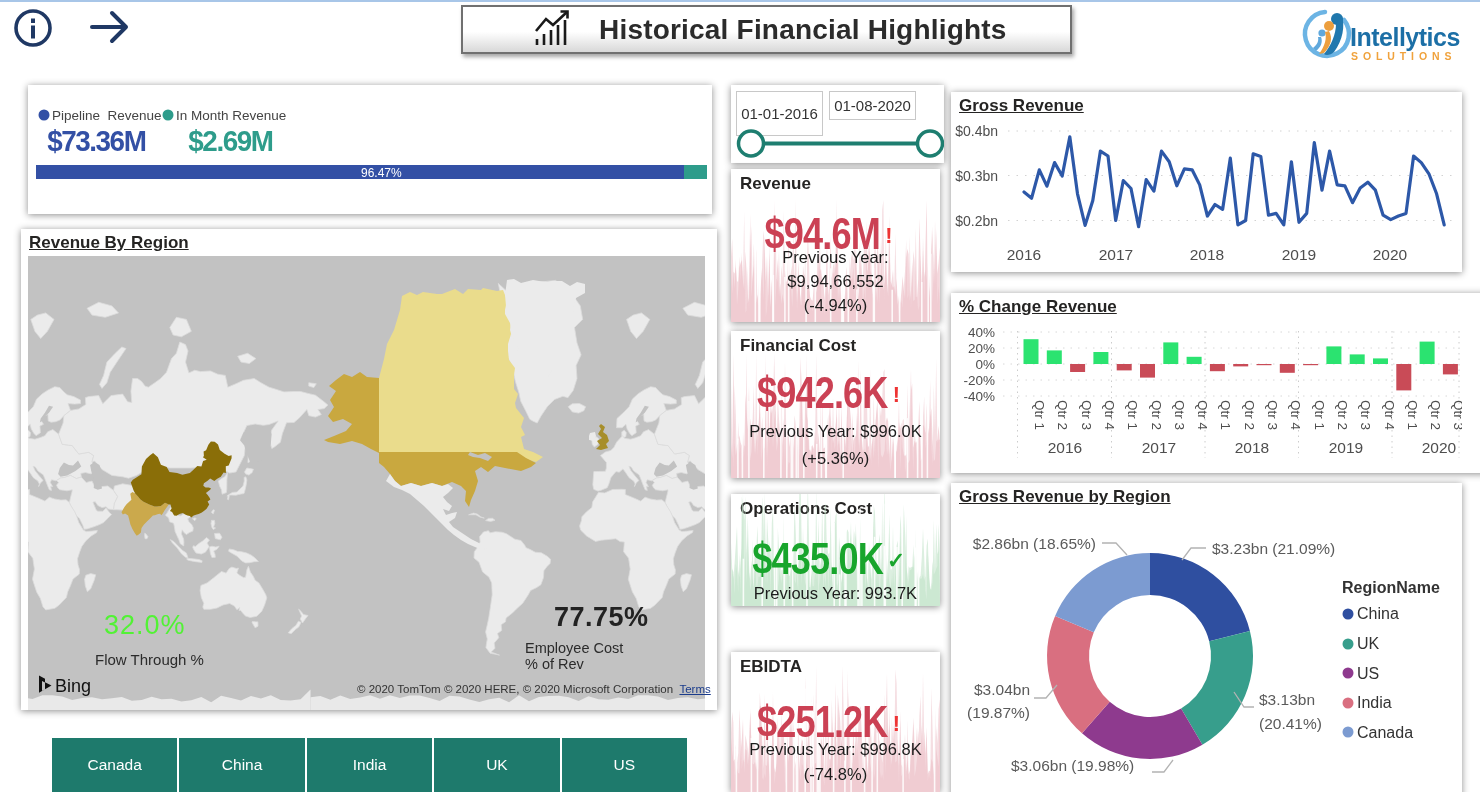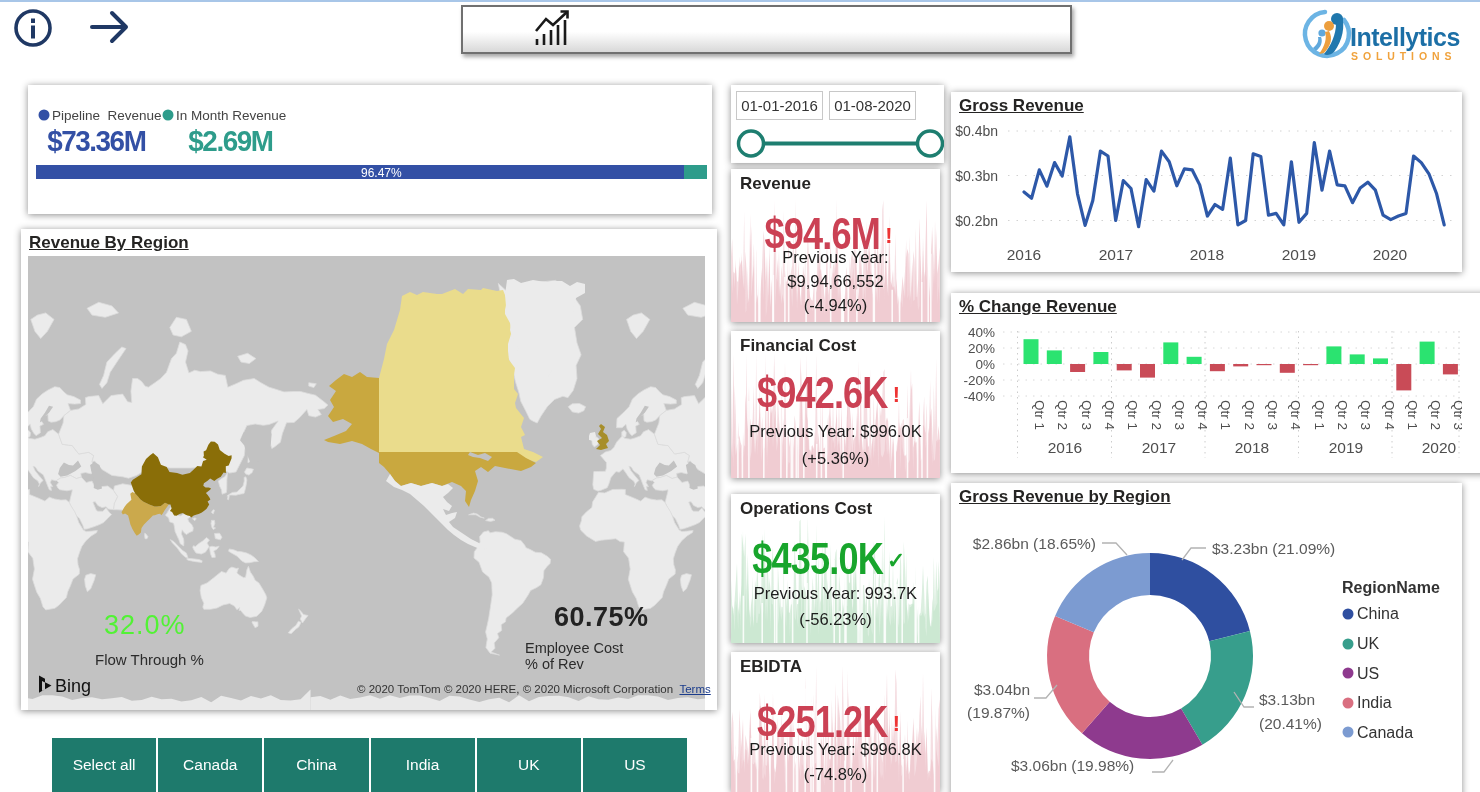--- a/index.html
+++ b/index.html
@@ -40,20 +40,21 @@
   <g stroke="#1a1a1a" stroke-width="2.6" fill="none">
    <line x1="8" y1="30" x2="8" y2="36"></line>
         <line x1="15" y1="25" x2="15" y2="36"></line>
    <line x1="22" y1="21" x2="22" y2="36"></line>
         <line x1="29" y1="16" x2="29" y2="36"></line>
         <line x1="36" y1="11" x2="36" y2="36"></line>
    <path d="M7 22 L17 10 L24 16 L38 3"></path>
   </g>
   <path d="M31.5 2.5 L38.5 2.5 L38.5 9.5" fill="none" stroke="#1a1a1a" stroke-width="2.6"></path>
  </svg>
+ <span style="margin-left:24px">Historical Financial Highlights</span>
 </div>
 
 <svg style="position:absolute;left:1298px;top:8px" width="180" height="56" viewBox="0 0 180 56">
  <path d="M 27 4 A 22 22 0 1 0 46 12" fill="none" stroke="#6CB4E4" stroke-width="4.5" stroke-linecap="round"></path>
  <circle cx="39" cy="11" r="6" fill="#1F77AC"></circle>
  <circle cx="31" cy="18" r="5" fill="#EC9F3E"></circle>
  <circle cx="24" cy="25" r="3.6" fill="#5FA8DC"></circle>
  <path d="M44 8 C 47 18 45 32 36 44 C 33 47 28 48 26 46 C 33 38 38 26 38 16 Z" fill="#2278AE"></path>
  <path d="M31 23 C 35 30 33 38 26 45 L 21 46 C 27 38 29 30 27 24 Z" fill="#EC9F3E"></path>
  <path d="M23 29 C 25 34 23 39 18 43 L 15 40 C 19 37 21 33 20 29 Z" fill="#5FA8DC"></path>
@@ -141,41 +142,40 @@
           <path d="M379,452L517,452L526,458L536,463L531,467L521,471L495,466L488,472L481,467L475,471L478,481L475,491L471,500L469,507L465,501L466,491L461,486L452,482L442,486L432,483L421,486L411,483L401,486L395,481L390,474L384,467L379,463Z" fill="#C9A83F"></path>
           <path d="M507,280L514,279L521,283L533,280L539,281L548,282L552,281L562,281L570,286L577,282L585,284L585,293L576,298L573,310L574,318L566,326L569,335L566,346L557,353L557,361L552,370L548,377L546,389L546,393L540,401L540,414L534,420L531,413L531,401L530,395L528,387L521,377L520,373L523,364L517,351L519,348L512,337L510,330L512,318L509,312L506,306L505,295Z" fill="#EBEBEB"></path>
           <path d="M601,424L605,427L603,432L607,435L609,441L606,444L608,448L601,450L596,449L600,445L597,441L602,438L598,434L601,429L599,426Z" fill="#A78E2A"></path>
           <path d="M590,433L595,432L596,436L594,441L589,440L589,436Z" fill="#EBEBEB"></path>
           <path d="M470,452L478,455L485,453L492,457L488,461L480,458L473,457L468,455Z" fill="#C2C2C2"></path>
           <path d="M390,474L395,481L401,486L411,483L421,486L432,483L442,486L448,484L453,488L448,493L443,497L447,502L452,506L449,511L443,509L446,515L452,513L457,512L455,518L449,522L453,527L459,531L465,535L471,539L477,542L483,545L487,548L482,550L475,547L468,544L461,540L454,535L448,530L442,524L436,518L430,512L424,506L417,500L410,494L402,490L394,487L386,481Z" fill="#EBEBEB"></path>
         </g>
       </svg>
   <div style="position:absolute;left:76px;top:354px;font-size:27px;color:#52F235;letter-spacing:1px">32.0%</div>
   <div style="position:absolute;left:67px;top:395px;font-size:15px;color:#2b2b2b">Flow Through %</div>
-  <div style="position:absolute;left:526px;top:346px;font-size:27px;color:#222;font-weight:bold;letter-spacing:0.5px">60.75%</div>
+  <div style="position:absolute;left:526px;top:346px;font-size:27px;color:#222;font-weight:bold;letter-spacing:0.5px">77.75%</div>
   <div style="position:absolute;left:497px;top:384px;font-size:14.5px;color:#2b2b2b">Employee Cost % of Rev</div>
   <svg style="position:absolute;left:8px;top:418px" width="80" height="26" viewBox="0 0 80 26">
     <path d="M3 1.5 L9 4.8 L9 8.2 L15.5 11.6 L9 15.2 L9 8.4 L6 7 L6 16.8 L9 15.2 L3 18.8 Z" fill="#111" fill-rule="nonzero"></path>
     <text x="19" y="18" font-size="18" fill="#111">Bing</text>
   </svg>
   <div style="position:absolute;left:329px;top:427px;font-size:11.5px;color:#333;white-space:nowrap">© 2020 TomTom © 2020 HERE, © 2020 Microsoft Corporation&nbsp;&nbsp;<span style="color:#1B3C8C;text-decoration:underline">Terms</span></div>
  </div>
 </div>
 
 <div style="position:absolute;left:52px;top:738px;width:635px;height:54px;display:flex;gap:2px">
- <div class="btn" style="flex:1">Select all</div>
  <div class="btn" style="flex:1">Canada</div>
  <div class="btn" style="flex:1">China</div>
  <div class="btn" style="flex:1">India</div>
  <div class="btn" style="flex:1">UK</div>
  <div class="btn" style="flex:1">US</div>
 </div>
 
 <div class="card" style="left:731px;top:85px;width:213px;height:78px">
- <div style="position:absolute;left:5px;top:6px;width:87px;height:29px;border:1px solid #C8C8C8;display:flex;align-items:center;justify-content:center;font-size:15px;color:#333">01-01-2016</div>
+ <div style="position:absolute;left:5px;top:6px;width:87px;height:45px;border:1px solid #C8C8C8;display:flex;align-items:center;justify-content:center;font-size:15px;color:#333">01-01-2016</div>
  <div style="position:absolute;left:98px;top:6px;width:87px;height:29px;border:1px solid #C8C8C8;display:flex;align-items:center;justify-content:center;font-size:15px;color:#333">01-08-2020</div>
  <svg style="position:absolute;left:0;top:40px" width="213" height="38">
   <line x1="20" y1="18.5" x2="199" y2="18.5" stroke="#1E7E70" stroke-width="4"></line>
   <circle cx="20" cy="18.5" r="12.5" fill="#fff" stroke="#1E7E70" stroke-width="3.5"></circle>
   <circle cx="199" cy="18.5" r="12.5" fill="#fff" stroke="#1E7E70" stroke-width="3.5"></circle>
  </svg>
 </div>
 
 <div class="kpi" style="top:169px;height:153px">
  <div class="t">Revenue</div>
@@ -235,21 +235,21 @@
       <line x1="95.3" y1="80.7" x2="95.3" y2="124" stroke="#fff" stroke-width="1.6" stroke-opacity="0.85"></line>
       <line x1="6.9" y1="84.6" x2="6.9" y2="124" stroke="#fff" stroke-width="1.6" stroke-opacity="0.85"></line>
       <line x1="55.8" y1="36.6" x2="55.8" y2="124" stroke="#fff" stroke-width="1.6" stroke-opacity="0.85"></line>
       <line x1="164.2" y1="46.0" x2="164.2" y2="124" stroke="#fff" stroke-width="1.6" stroke-opacity="0.85"></line>
       <line x1="65.3" y1="43.6" x2="65.3" y2="124" stroke="#fff" stroke-width="1.6" stroke-opacity="0.85"></line>
     </svg>
  <div class="big" style="top:37px;color:#CB4154">$942.6K<span class="mark" style="color:#E33">!</span></div>
  <div class="l1" style="top:91px">Previous Year: $996.0K</div>
  <div class="l2" style="top:118px">(+5.36%)</div>
 </div>
-<div class="kpi" style="top:494px;height:149px">
+<div class="kpi" style="top:494px;height:112px">
  <div class="t">Operations Cost</div>
  <svg width="209" height="126" style="position:absolute;left:0;bottom:0">
       <polygon points="0,126 0,62.6 1.2,88.0 2.4,98.4 3.5999999999999996,83.1 4.8,64.9 6.0,46.0 7.2,90.5 8.4,97.7 9.6,80.6 10.799999999999999,68.2 11.999999999999998,12.5 13.199999999999998,108.8 14.399999999999997,70.5 15.599999999999996,103.6 16.799999999999997,60.5 17.999999999999996,92.2 19.199999999999996,100.6 20.399999999999995,80.0 21.599999999999994,98.5 22.799999999999994,110.6 23.999999999999993,62.8 25.199999999999992,72.3 26.39999999999999,45.4 27.59999999999999,78.1 28.79999999999999,67.6 29.99999999999999,89.8 31.19999999999999,103.0 32.39999999999999,93.7 33.599999999999994,11.6 34.8,74.4 36.0,105.3 37.2,85.3 38.400000000000006,60.8 39.60000000000001,72.8 40.80000000000001,87.1 42.000000000000014,87.6 43.20000000000002,109.5 44.40000000000002,80.7 45.60000000000002,64.8 46.800000000000026,109.0 48.00000000000003,98.2 49.20000000000003,75.2 50.400000000000034,103.7 51.60000000000004,94.1 52.80000000000004,35.8 54.00000000000004,95.1 55.200000000000045,110.1 56.40000000000005,62.5 57.60000000000005,95.6 58.800000000000054,95.8 60.00000000000006,86.8 61.20000000000006,88.4 62.40000000000006,82.5 63.600000000000065,100.1 64.80000000000007,103.7 66.00000000000007,87.2 67.20000000000007,87.1 68.40000000000008,76.5 69.60000000000008,75.8 70.80000000000008,105.0 72.00000000000009,46.6 73.20000000000009,94.8 74.40000000000009,105.7 75.6000000000001,97.4 76.8000000000001,74.2 78.0000000000001,106.5 79.2000000000001,107.4 80.4000000000001,92.9 81.60000000000011,106.3 82.80000000000011,106.2 84.00000000000011,71.4 85.20000000000012,100.1 86.40000000000012,79.3 87.60000000000012,38.2 88.80000000000013,104.2 90.00000000000013,89.3 91.20000000000013,58.9 92.40000000000013,109.2 93.60000000000014,95.1 94.80000000000014,107.5 96.00000000000014,61.8 97.20000000000014,74.4 98.40000000000015,72.4 99.60000000000015,101.7 100.80000000000015,81.5 102.00000000000016,109.6 103.20000000000016,42.0 104.40000000000016,43.2 105.60000000000016,103.2 106.80000000000017,110.0 108.00000000000017,56.5 109.20000000000017,69.8 110.40000000000018,102.8 111.60000000000018,95.0 112.80000000000018,87.3 114.00000000000018,56.1 115.20000000000019,88.5 116.40000000000019,89.3 117.6000000000002,65.3 118.8000000000002,66.1 120.0000000000002,41.2 121.2000000000002,95.8 122.4000000000002,47.9 123.60000000000021,83.1 124.80000000000021,42.9 126.00000000000021,76.5 127.20000000000022,110.7 128.4000000000002,60.6 129.6000000000002,37.4 130.80000000000018,105.6 132.00000000000017,68.2 133.20000000000016,68.1 134.40000000000015,108.6 135.60000000000014,94.4 136.80000000000013,104.5 138.0000000000001,61.3 139.2000000000001,88.3 140.4000000000001,99.7 141.60000000000008,76.1 142.80000000000007,25.1 144.00000000000006,33.1 145.20000000000005,73.4 146.40000000000003,104.1 147.60000000000002,62.0 148.8,53.9 150.0,109.3 151.2,21.5 152.39999999999998,107.1 153.59999999999997,38.8 154.79999999999995,67.3 155.99999999999994,102.8 157.19999999999993,91.9 158.39999999999992,103.4 159.5999999999999,109.0 160.7999999999999,98.1 161.9999999999999,45.2 163.19999999999987,108.3 164.39999999999986,92.6 165.59999999999985,65.6 166.79999999999984,60.5 167.99999999999983,106.5 169.19999999999982,35.1 170.3999999999998,48.8 171.5999999999998,98.2 172.79999999999978,107.4 173.99999999999977,105.0 175.19999999999976,35.6 176.39999999999975,107.8 177.59999999999974,86.2 178.79999999999973,88.1 179.99999999999972,87.3 181.1999999999997,86.4 182.3999999999997,87.4 183.59999999999968,73.4 184.79999999999967,86.7 185.99999999999966,103.0 187.19999999999965,88.7 188.39999999999964,98.3 189.59999999999962,98.8 190.7999999999996,98.3 191.9999999999996,93.7 193.1999999999996,100.7 194.39999999999958,96.2 195.59999999999957,65.8 196.79999999999956,58.6 197.99999999999955,97.5 199.19999999999953,110.1 200.39999999999952,102.7 201.5999999999995,80.7 202.7999999999995,94.6 203.9999999999995,92.3 205.19999999999948,88.8 206.39999999999947,86.0 207.59999999999945,43.7 208.79999999999944,69.7 209,126" fill="#DCEFE0"></polygon>
       <polygon points="0,126 0,117.8 1.2,89.0 2.4,92.1 3.5999999999999996,115.0 4.8,83.7 6.0,90.9 7.2,112.8 8.4,72.7 9.6,114.3 10.799999999999999,16.6 11.999999999999998,26.5 13.199999999999998,39.8 14.399999999999997,16.3 15.599999999999996,73.8 16.799999999999997,36.9 17.999999999999996,83.3 19.199999999999996,110.9 20.399999999999995,103.3 21.599999999999994,59.7 22.799999999999994,108.2 23.999999999999993,70.3 25.199999999999992,105.8 26.39999999999999,106.1 27.59999999999999,96.5 28.79999999999999,97.0 29.99999999999999,86.7 31.19999999999999,16.8 32.39999999999999,33.3 33.599999999999994,79.8 34.8,102.8 36.0,37.2 37.2,58.9 38.400000000000006,80.1 39.60000000000001,113.4 40.80000000000001,42.7 42.000000000000014,30.3 43.20000000000002,92.1 44.40000000000002,70.8 45.60000000000002,102.5 46.800000000000026,47.3 48.00000000000003,68.4 49.20000000000003,100.7 50.400000000000034,89.8 51.60000000000004,90.0 52.80000000000004,114.4 54.00000000000004,76.1 55.200000000000045,80.8 56.40000000000005,95.8 57.60000000000005,71.4 58.800000000000054,119.7 60.00000000000006,97.1 61.20000000000006,78.5 62.40000000000006,72.6 63.600000000000065,23.6 64.80000000000007,53.8 66.00000000000007,99.9 67.20000000000007,111.2 68.40000000000008,4.5 69.60000000000008,2.6 70.80000000000008,68.4 72.00000000000009,82.5 73.20000000000009,68.9 74.40000000000009,73.6 75.6000000000001,78.2 76.8000000000001,0.0 78.0000000000001,58.1 79.2000000000001,118.4 80.4000000000001,96.5 81.60000000000011,59.7 82.80000000000011,79.4 84.00000000000011,109.3 85.20000000000012,7.3 86.40000000000012,90.5 87.60000000000012,117.4 88.80000000000013,80.6 90.00000000000013,85.8 91.20000000000013,22.4 92.40000000000013,88.4 93.60000000000014,27.3 94.80000000000014,23.5 96.00000000000014,74.3 97.20000000000014,109.3 98.40000000000015,88.1 99.60000000000015,27.2 100.80000000000015,90.7 102.00000000000016,119.1 103.20000000000016,49.2 104.40000000000016,36.0 105.60000000000016,31.7 106.80000000000017,105.2 108.00000000000017,99.4 109.20000000000017,75.7 110.40000000000018,112.0 111.60000000000018,79.9 112.80000000000018,108.4 114.00000000000018,86.6 115.20000000000019,52.4 116.40000000000019,49.2 117.6000000000002,52.6 118.8000000000002,84.7 120.0000000000002,53.4 121.2000000000002,95.1 122.4000000000002,85.7 123.60000000000021,50.8 124.80000000000021,59.4 126.00000000000021,110.2 127.20000000000022,113.2 128.4000000000002,117.0 129.6000000000002,102.4 130.80000000000018,80.8 132.00000000000017,98.1 133.20000000000016,74.8 134.40000000000015,88.6 135.60000000000014,71.4 136.80000000000013,117.6 138.0000000000001,119.8 139.2000000000001,81.5 140.4000000000001,112.6 141.60000000000008,117.5 142.80000000000007,38.6 144.00000000000006,94.1 145.20000000000005,101.3 146.40000000000003,85.0 147.60000000000002,99.6 148.8,119.4 150.0,77.6 151.2,101.1 152.39999999999998,63.1 153.59999999999997,0.0 154.79999999999995,114.9 155.99999999999994,93.5 157.19999999999993,78.3 158.39999999999992,34.5 159.5999999999999,89.8 160.7999999999999,88.8 161.9999999999999,107.4 163.19999999999987,76.0 164.39999999999986,82.2 165.59999999999985,96.7 166.79999999999984,104.9 167.99999999999983,110.5 169.19999999999982,52.6 170.3999999999998,105.6 171.5999999999998,75.8 172.79999999999978,24.6 173.99999999999977,51.3 175.19999999999976,87.2 176.39999999999975,93.9 177.59999999999974,104.2 178.79999999999973,90.2 179.99999999999972,89.9 181.1999999999997,87.7 182.3999999999997,64.8 183.59999999999968,97.7 184.79999999999967,49.1 185.99999999999966,120.5 187.19999999999965,112.8 188.39999999999964,97.8 189.59999999999962,95.4 190.7999999999996,76.9 191.9999999999996,48.5 193.1999999999996,76.1 194.39999999999958,111.0 195.59999999999957,119.6 196.79999999999956,72.1 197.99999999999955,90.5 199.19999999999953,109.0 200.39999999999952,109.7 201.5999999999995,102.0 202.7999999999995,39.8 203.9999999999995,88.9 205.19999999999948,43.9 206.39999999999947,74.2 207.59999999999945,70.0 208.79999999999944,104.6 209,126" fill="#C0E2C7" fill-opacity="0.55"></polygon>
       <line x1="130.9" y1="45.5" x2="130.9" y2="126" stroke="#fff" stroke-width="1.6" stroke-opacity="0.85"></line>
       <line x1="127.1" y1="40.5" x2="127.1" y2="126" stroke="#fff" stroke-width="1.6" stroke-opacity="0.85"></line>
       <line x1="154.3" y1="23.7" x2="154.3" y2="126" stroke="#fff" stroke-width="1.6" stroke-opacity="0.85"></line>
       <line x1="129.0" y1="28.3" x2="129.0" y2="126" stroke="#fff" stroke-width="1.6" stroke-opacity="0.85"></line>
       <line x1="153.3" y1="65.8" x2="153.3" y2="126" stroke="#fff" stroke-width="1.6" stroke-opacity="0.85"></line>
       <line x1="165.9" y1="66.9" x2="165.9" y2="126" stroke="#fff" stroke-width="1.6" stroke-opacity="0.85"></line>

